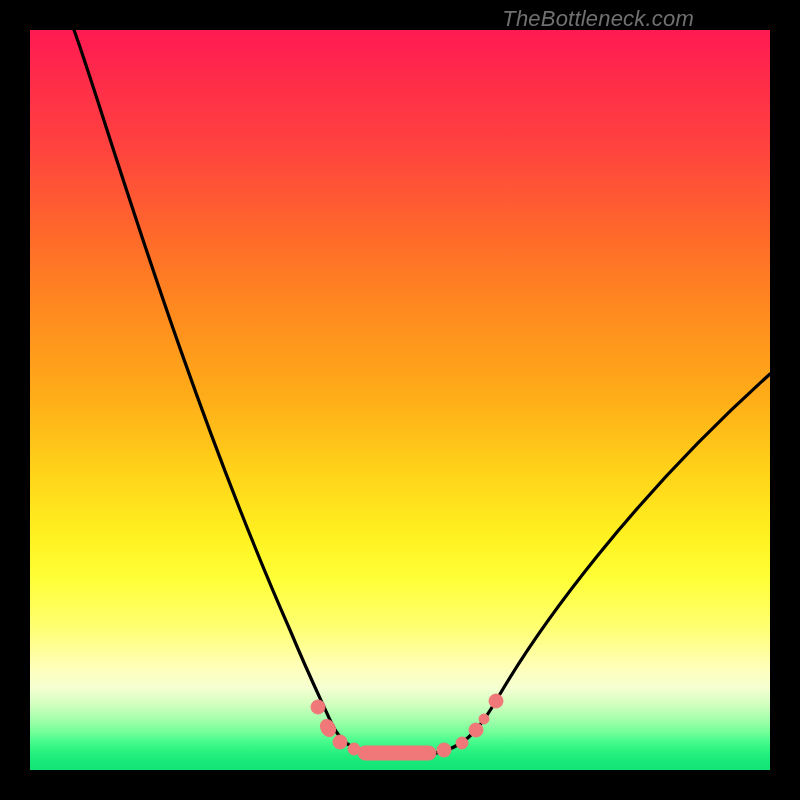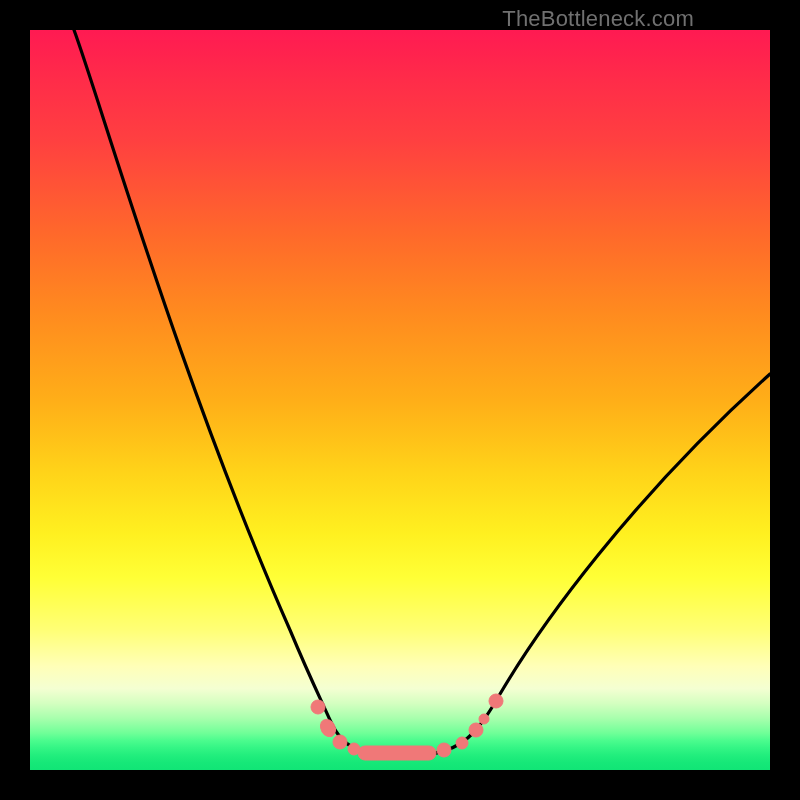--- a/index.html
+++ b/index.html
@@ -11,20 +11,21 @@
     overflow: hidden;
     font-family: Arial, Helvetica, sans-serif;
   }
   .frame {
     position: absolute;
     left: 0;
     top: 0;
     width: 704px;
     height: 800px;
     background: #000;
+    font-style: italic;
   }
   .plot-area {
     position: absolute;
     left: 30px;
     top: 30px;
     width: 740px;
     height: 740px;
     overflow: hidden;
   }
   .gradient-bg {

